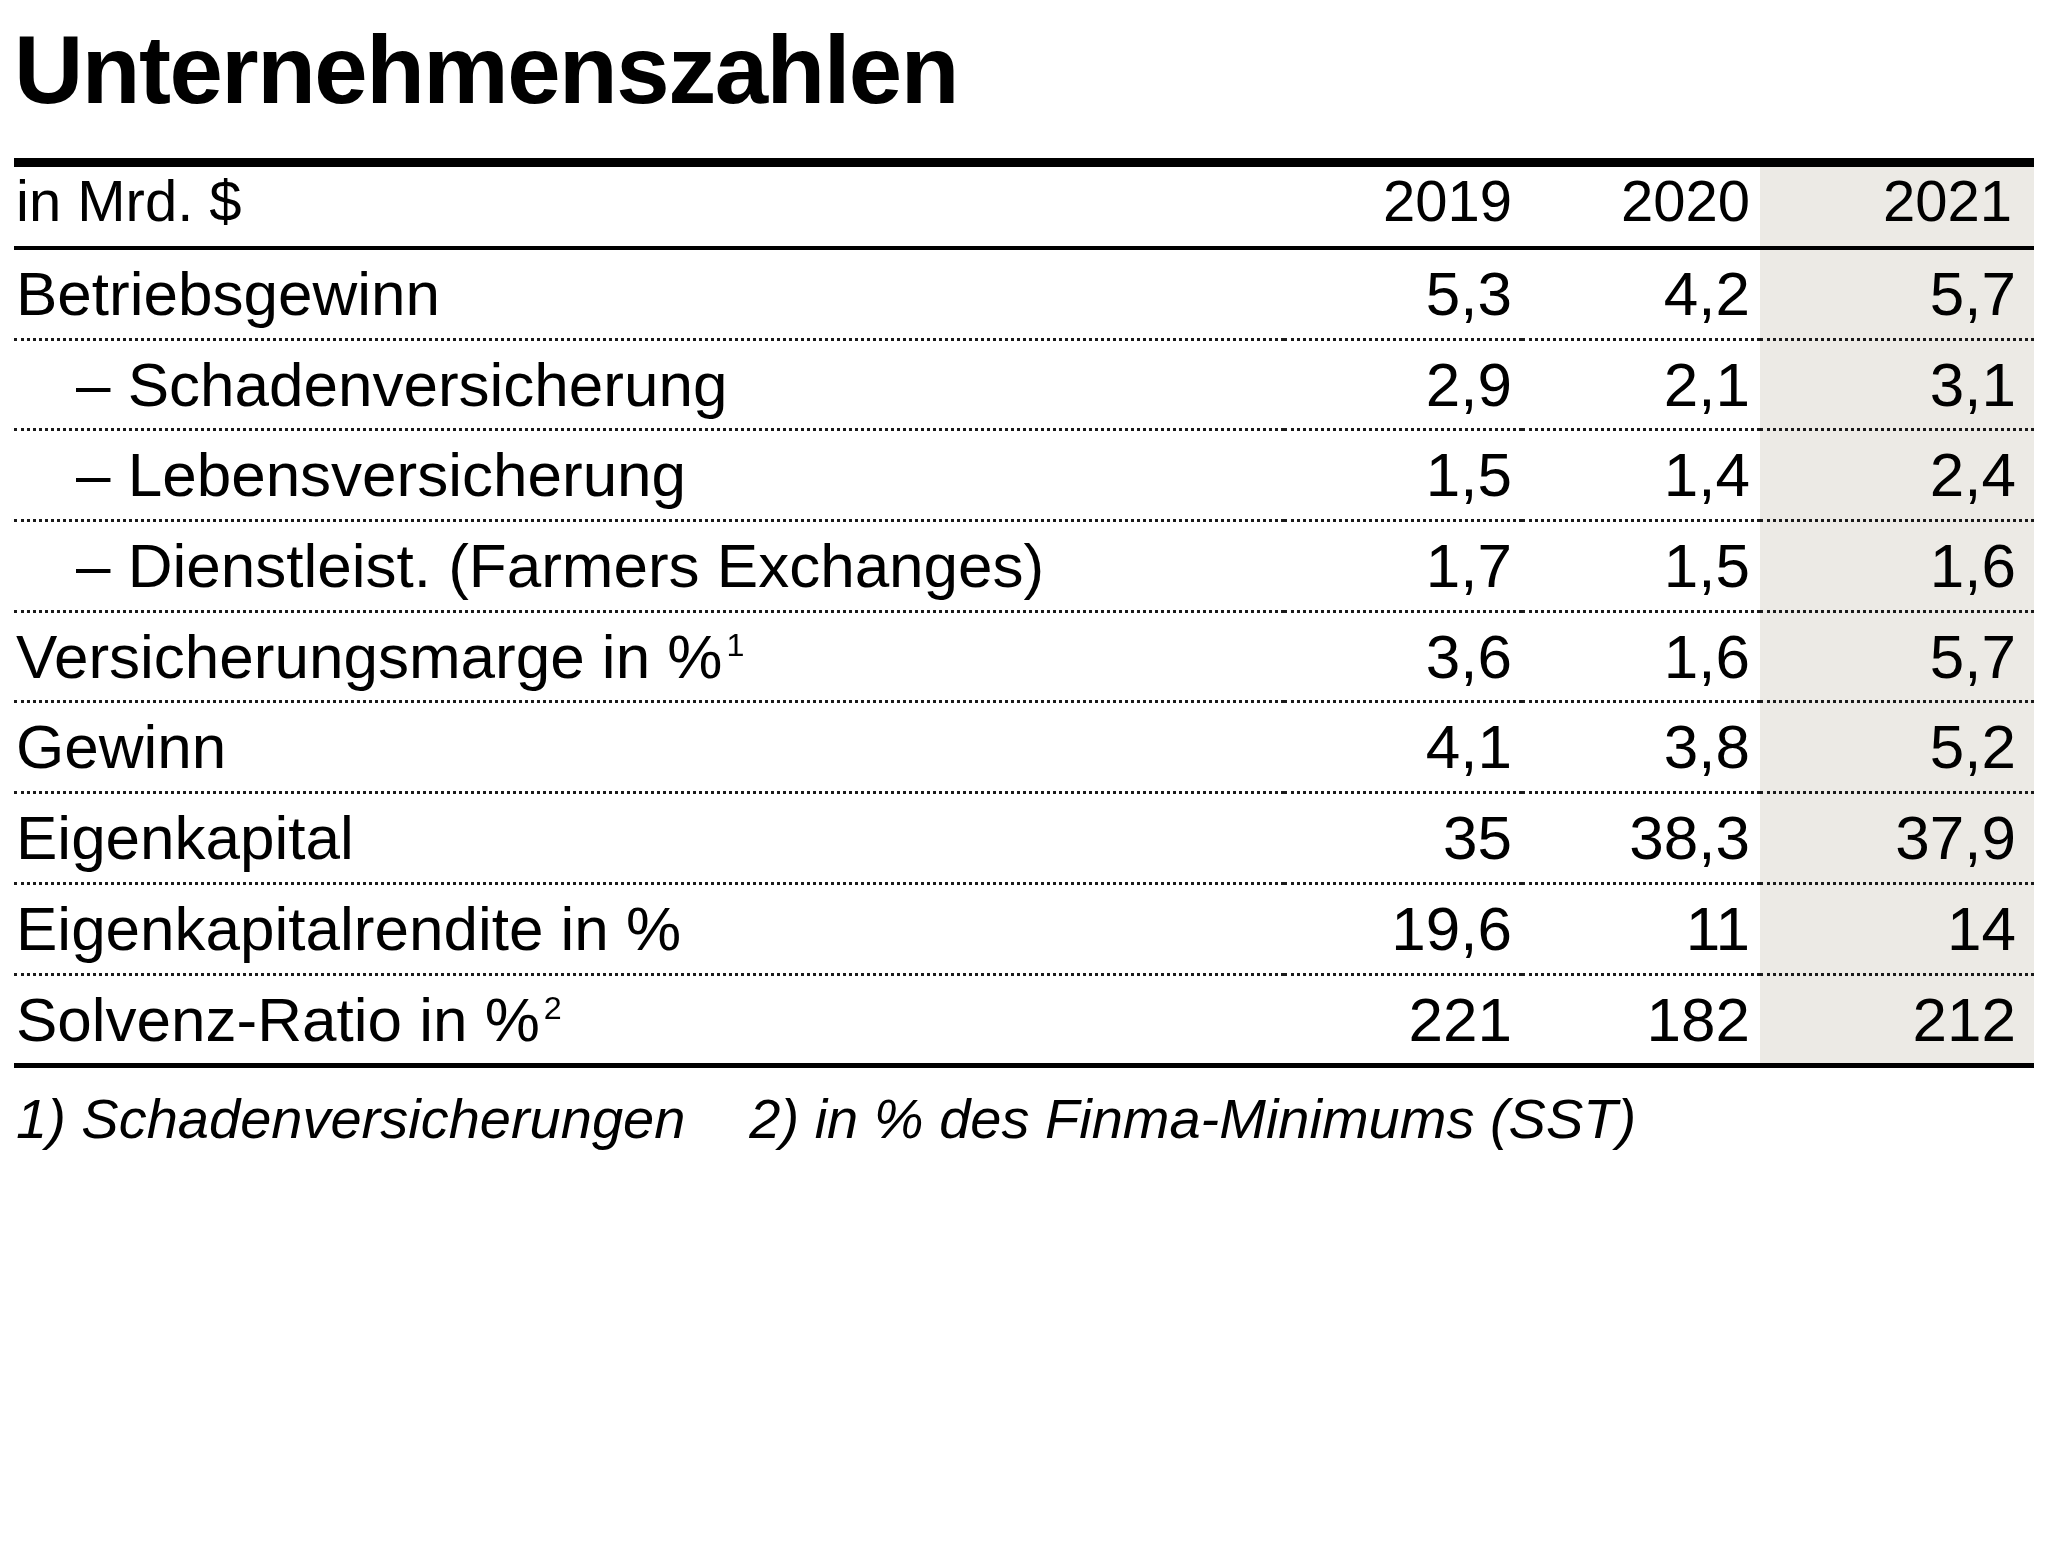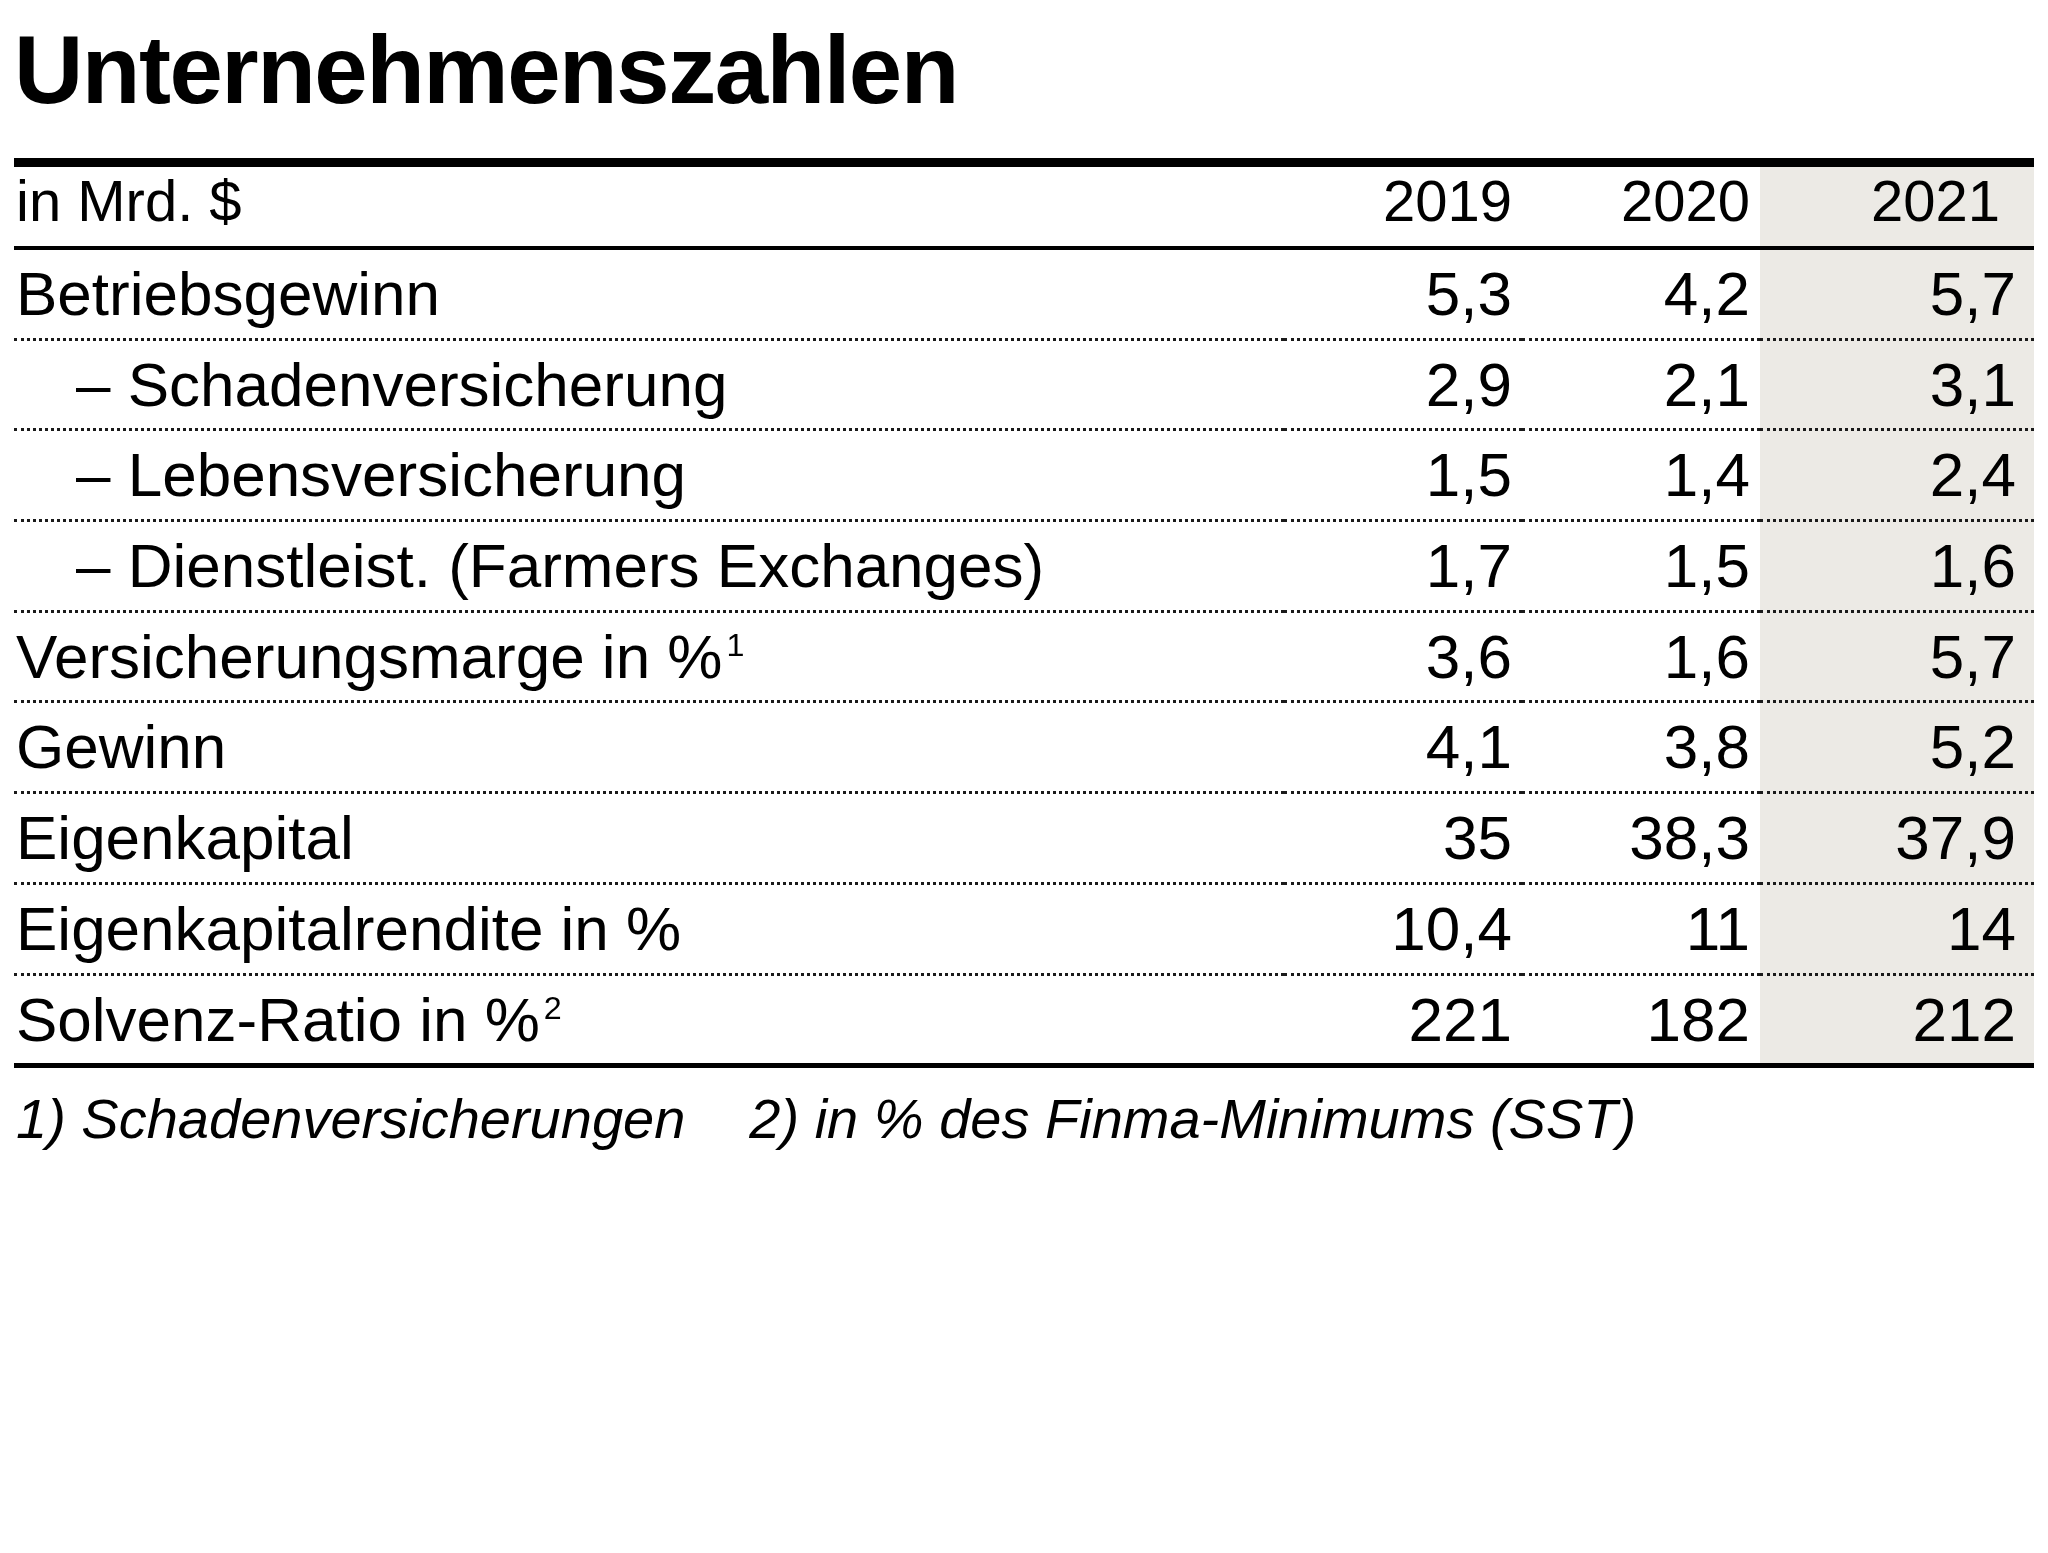--- a/index.html
+++ b/index.html
@@ -65,21 +65,21 @@
   }
   thead th.lbl {
     text-align: left;
     padding-left: 2px;
   }
   thead th.num {
     text-align: right;
     padding-right: 10px;
   }
   thead th.num.last {
-    padding-right: 34px;
+    padding-right: 22px;
   }
   thead tr {
     border-top: 9px solid #000;
     border-bottom: 4px solid #000;
   }
   tbody td {
     font-size: 62px;
     line-height: 1.06;
     padding: 11px 0 11px 0;
     vertical-align: baseline;
@@ -182,21 +182,21 @@
           <td class="num last">5,2</td>
         </tr>
         <tr>
           <td class="lbl"><span>Eigenkapital</span></td>
           <td class="num">35</td>
           <td class="num">38,3</td>
           <td class="num last">37,9</td>
         </tr>
         <tr>
           <td class="lbl"><span>Eigenkapitalrendite in %</span></td>
-          <td class="num">10,4</td>
+          <td class="num">19,6</td>
           <td class="num">11</td>
           <td class="num last">14</td>
         </tr>
         <tr>
           <td class="lbl"><span>Solvenz-Ratio in %</span><sup>2</sup></td>
           <td class="num">221</td>
           <td class="num">182</td>
           <td class="num last">212</td>
         </tr>
       </tbody>

